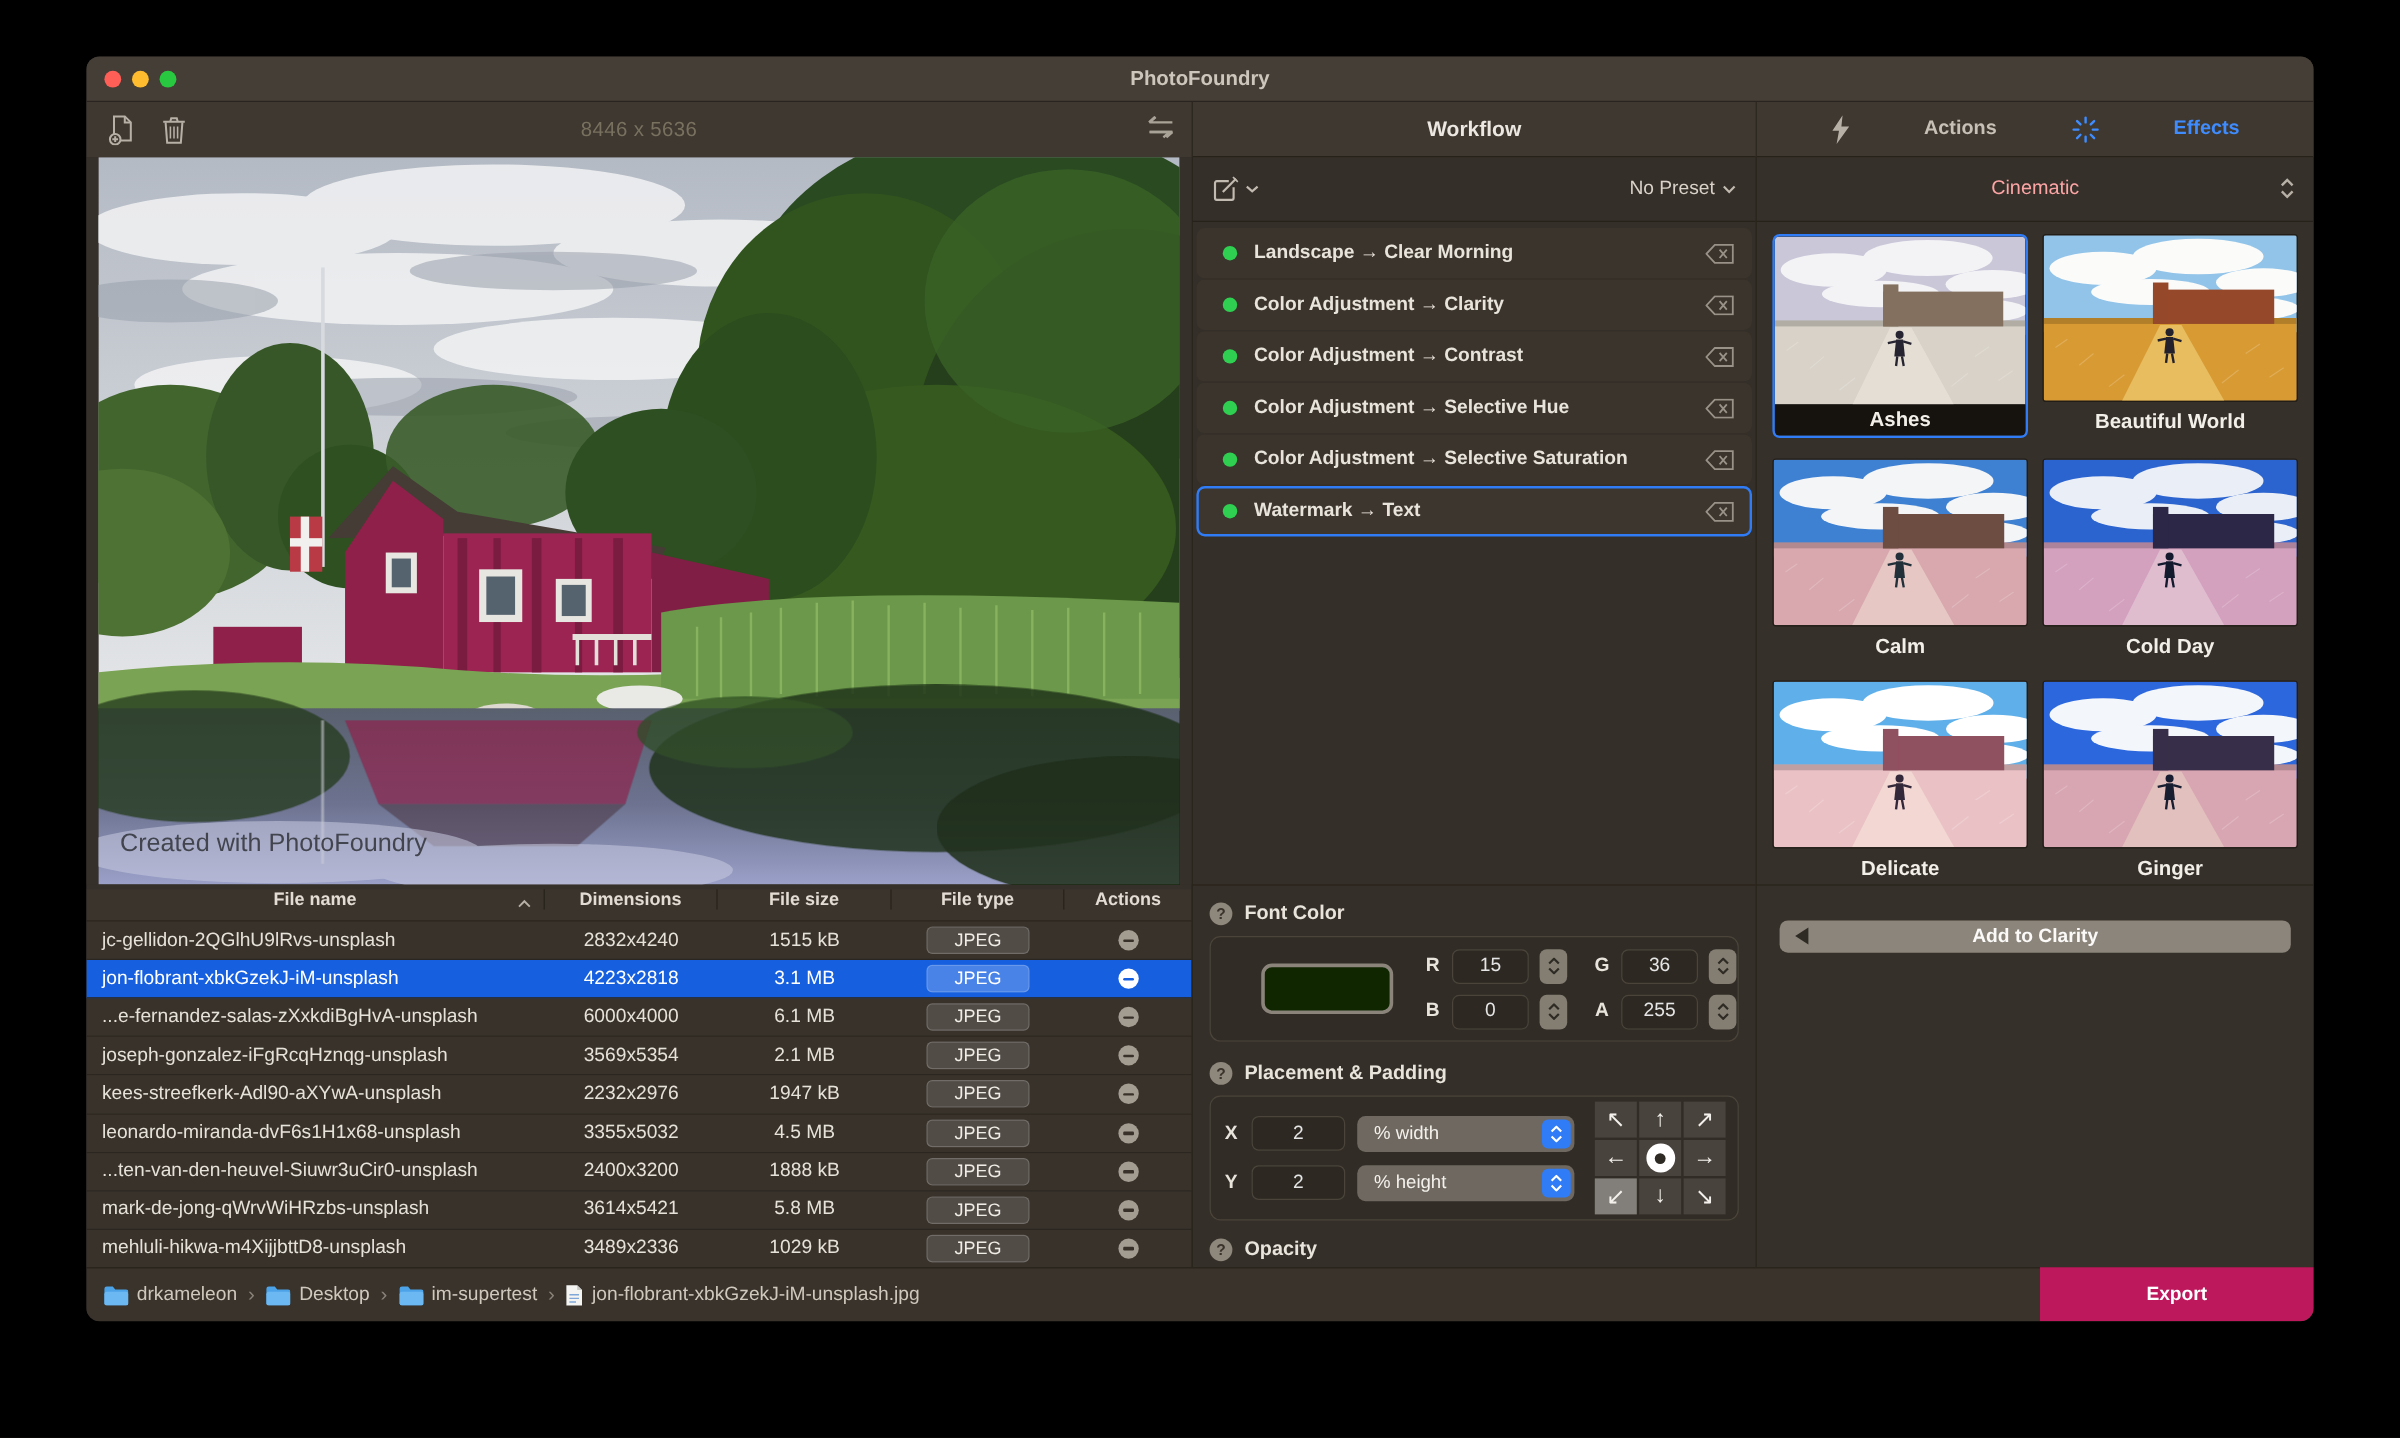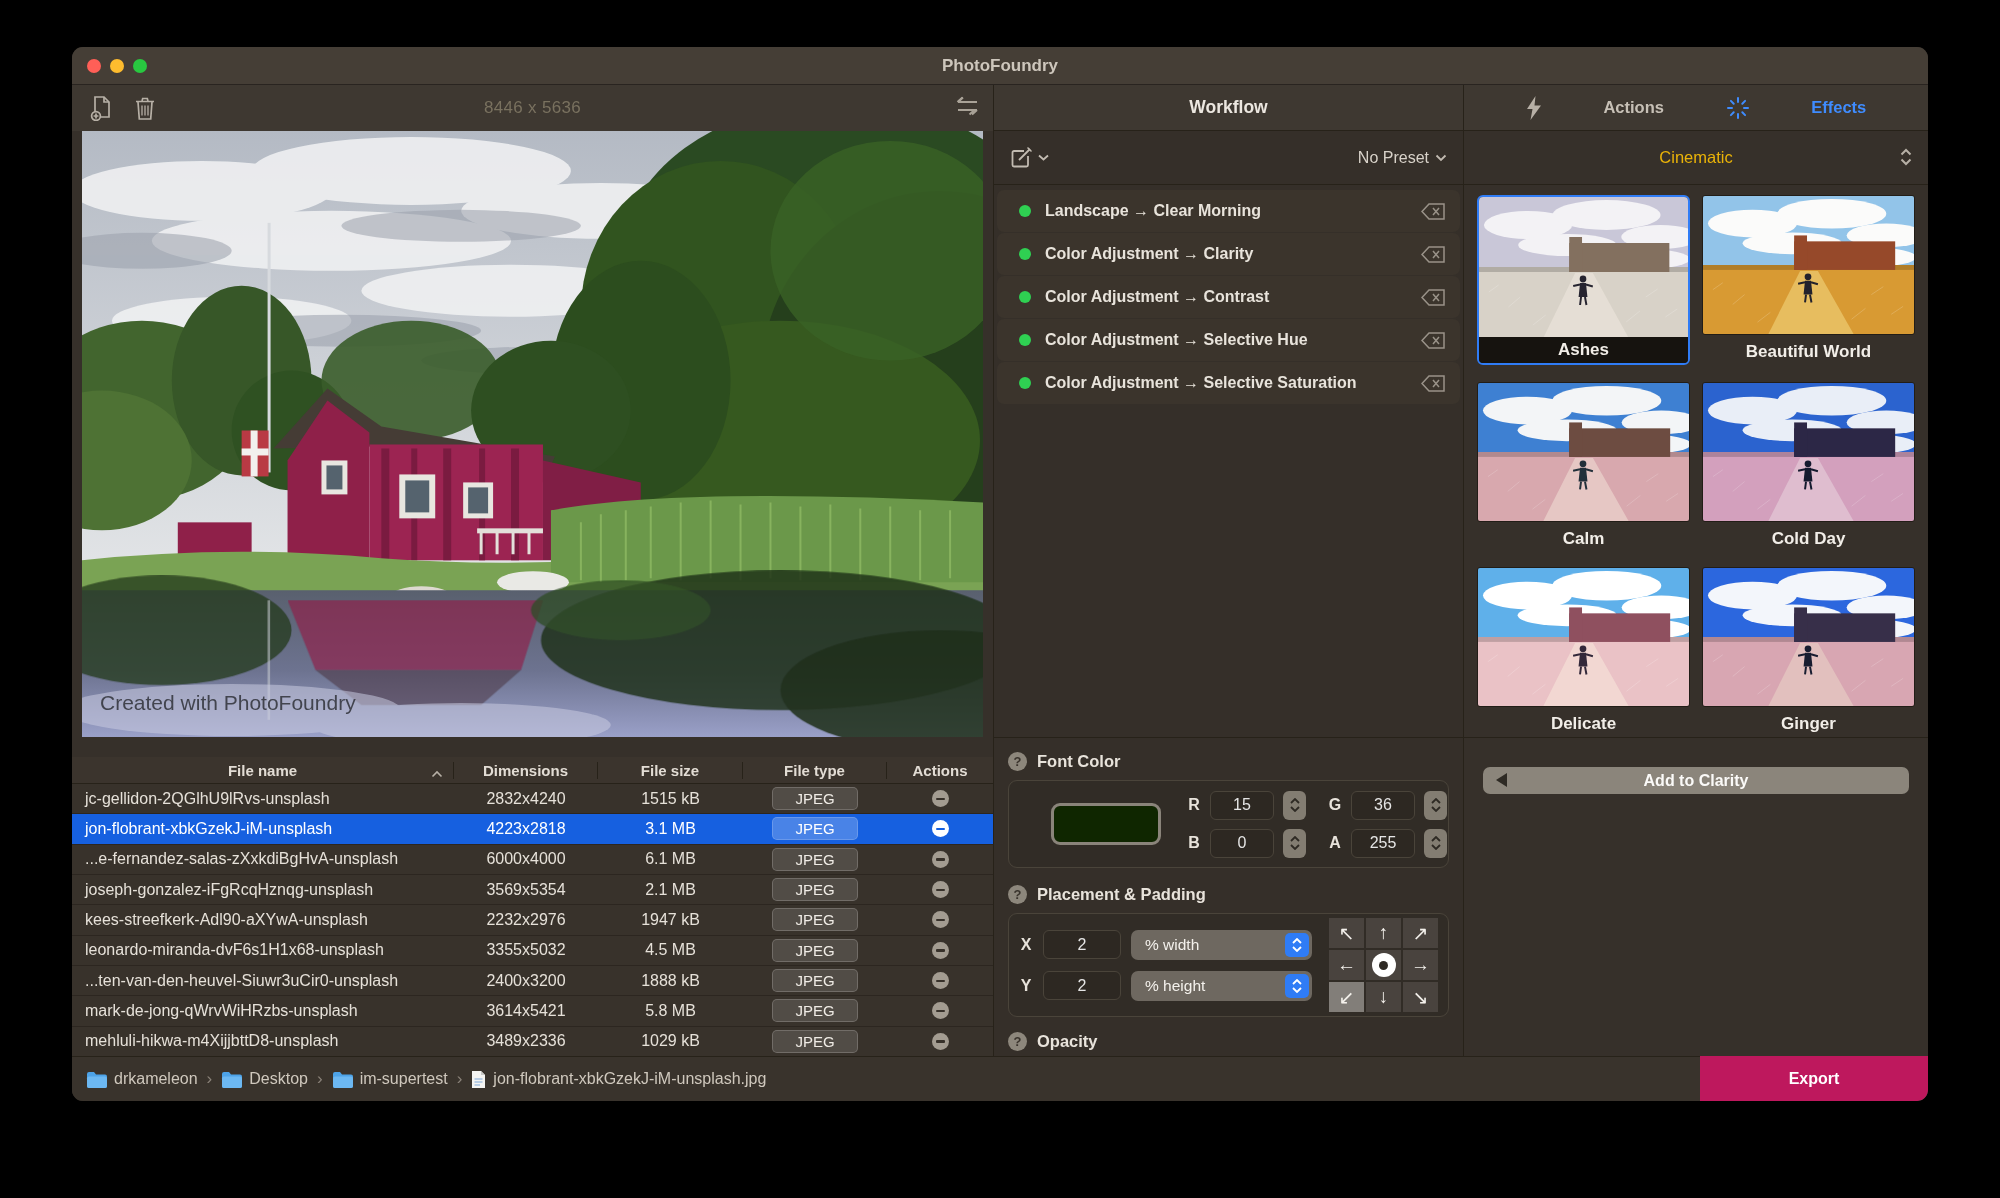--- a/index.html
+++ b/index.html
@@ -23,22 +23,22 @@
   
   .l-toolbar{height:46px;flex:0 0 auto;position:relative;display:flex;align-items:center;padding:0 16px;background:#3e3831;}
   .tool-ic{width:26px;height:26px;margin-right:18px;display:flex;align-items:center;justify-content:center;cursor:default;}
   .dims{position:absolute;left:0;right:0;text-align:center;color:#79715f;font-size:17px;letter-spacing:.3px;}
   .swap{position:absolute;right:14px;top:10px;}
   
   .preview{height:606px;flex:0 0 auto;padding:0 10px;position:relative;background:#36302a;}
   .preview svg{display:block;width:100%;height:100%;}
   .watermark{position:absolute;left:28px;bottom:22px;color:rgba(60,62,72,.95);font-size:21px;}
   
-  .tbl-head{margin-top:20px;height:27px;flex:0 0 auto;display:flex;background:#3b342d;color:#e2dcd4;
-    font-size:15px;font-weight:bold;align-items:center;border-bottom:1px solid #272219;}
+  .tbl-head{margin-top:4px;height:27px;flex:0 0 auto;display:flex;background:#3b342d;color:#e2dcd4;
+    font-size:15px;font-weight:bold;align-items:flex-start;border-bottom:1px solid #272219;}
   .tbl-rows{flex:1 1 auto;display:flex;flex-direction:column;min-height:0;}
   .hcell{display:flex;align-items:center;justify-content:center;position:relative;border-right:1px solid #272219;}
   .hcell:last-child{border-right:none;}
   .c-name{width:382px;flex:0 0 auto;} .c-dim{width:144px;flex:0 0 auto;} .c-size{width:145px;flex:0 0 auto;}
   .c-type{width:144px;flex:0 0 auto;} .c-act{flex:1 1 auto;}
   .sort-ind{position:absolute;right:10px;top:8px;}
   .frow{flex:1 1 auto;display:flex;align-items:stretch;background:#38322b;border-bottom:1px solid #2c2620;color:#e6e1d9;font-size:16px;}
   .frow:last-child{border-bottom:none;}
   .fcell{display:flex;align-items:center;justify-content:center;}
   .fcell.c-name{justify-content:flex-start;padding-left:13px;}
@@ -91,21 +91,21 @@
     color:#f4f1ec;font-size:19px;}
   .dcell.sel{background:rgba(244,240,235,.42);}
   .dcenter{width:24px;height:24px;border-radius:50%;background:#fff;display:flex;align-items:center;justify-content:center;}
   .dcenter::after{content:"";width:9px;height:9px;border-radius:50%;background:#2e2a24;}
   
   .tabs{height:46px;flex:0 0 auto;display:flex;align-items:center;justify-content:space-evenly;background:#3e3831;
     border-bottom:1px solid #272219;}
   .tab-label{font-size:16.5px;font-weight:bold;color:#c7c0b6;}
   .tab-label.active{color:#3f8cff;}
   .cat-row{height:54px;flex:0 0 auto;display:flex;align-items:center;justify-content:center;position:relative;
-    border-bottom:1px solid #272219;color:#eab308;font-size:16.5px;}
+    border-bottom:1px solid #272219;color:#fca5a5;font-size:16.5px;}
   .cat-ud{position:absolute;right:16px;top:17px;}
   .fx-grid{flex:0 0 auto;height:552px;display:grid;grid-template-columns:213px 213px;justify-content:space-between;
     padding:10px 13px 0;grid-auto-rows:min-content;row-gap:17px;}
   .fx-card{width:213px;}
   .fx-thumb{width:100%;height:140px;border-radius:3px;overflow:hidden;border:1px solid #221d17;}
   .fx-thumb svg{display:block;width:100%;height:100%;}
   .fx-name{margin-top:5px;text-align:center;color:#f2eee8;font-size:17px;font-weight:bold;height:23px;line-height:23px;}
   .fx-card.selected{border:2px solid #2f7cf6;border-radius:6px;overflow:hidden;width:213px;}
   .fx-card.selected .fx-thumb{border:none;border-radius:0;}
   .fx-card.selected .fx-name{margin-top:0;background:#16130f;height:26px;line-height:26px;}
@@ -455,20 +455,30 @@
     <span class="wf-del">
       <svg width="25" height="17" viewBox="0 0 25 17" fill="none" stroke="#aaa399" stroke-width="1.5">
         <path d="M8 1 H23 V16 H8 L1 8.5 Z"></path>
         <path d="M12 5 L18 12 M18 5 L12 12"></path>
       </svg>
     </span>
   </div>
           <div class="wf-item">
     <span class="wf-dot"></span>
     <span class="wf-label">Color Adjustment → Selective Saturation</span>
+    <span class="wf-del">
+      <svg width="25" height="17" viewBox="0 0 25 17" fill="none" stroke="#aaa399" stroke-width="1.5">
+        <path d="M8 1 H23 V16 H8 L1 8.5 Z"></path>
+        <path d="M12 5 L18 12 M18 5 L12 12"></path>
+      </svg>
+    </span>
+  </div>
+          <div class="wf-item selected">
+    <span class="wf-dot"></span>
+    <span class="wf-label">Watermark → Text</span>
     <span class="wf-del">
       <svg width="25" height="17" viewBox="0 0 25 17" fill="none" stroke="#aaa399" stroke-width="1.5">
         <path d="M8 1 H23 V16 H8 L1 8.5 Z"></path>
         <path d="M12 5 L18 12 M18 5 L12 12"></path>
       </svg>
     </span>
   </div>
         </div>
       <div class="m-spacer"></div>
 

